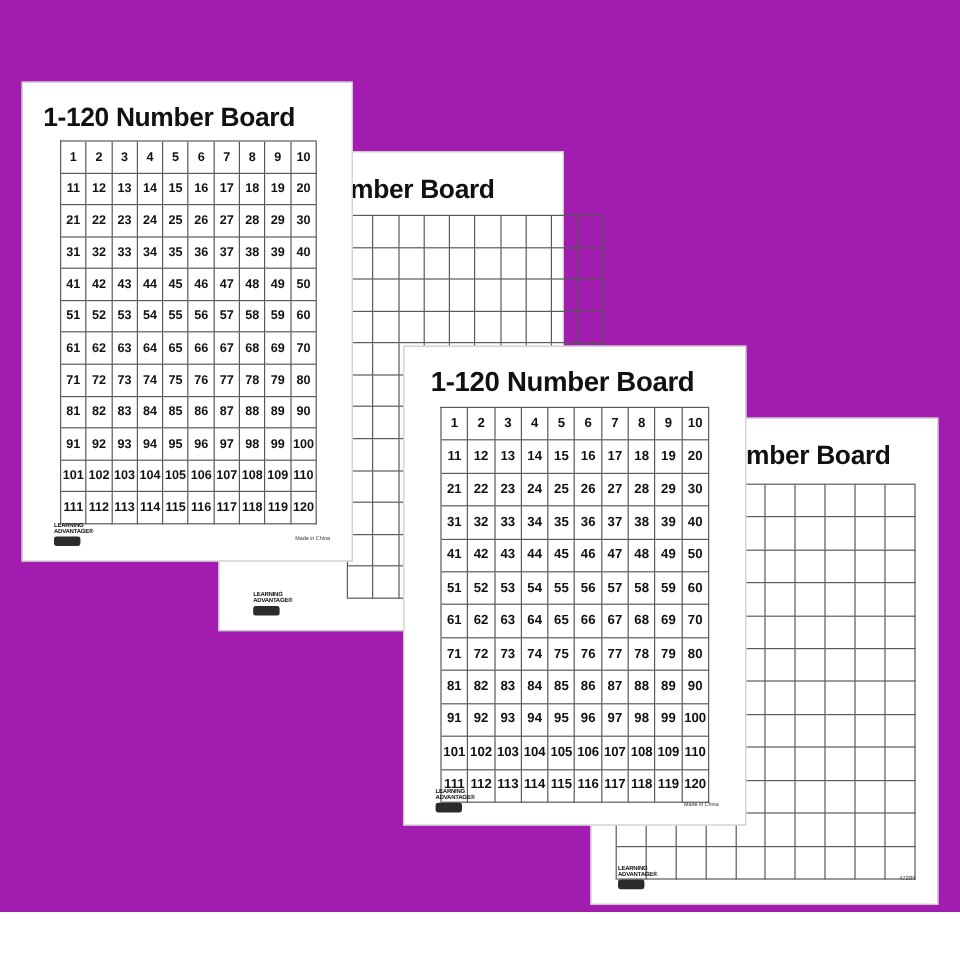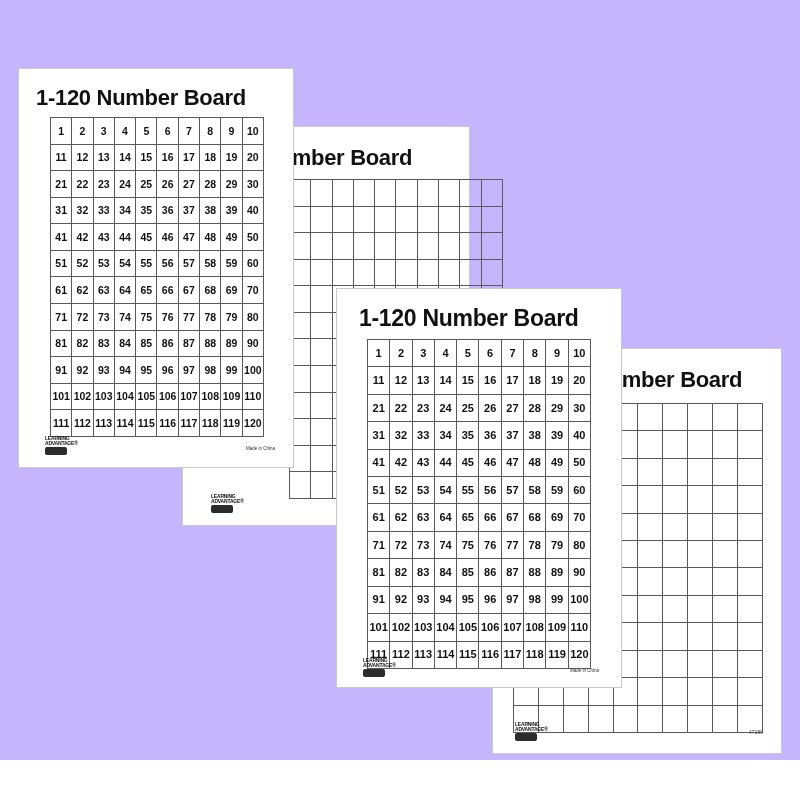--- a/index.html
+++ b/index.html
@@ -4,21 +4,21 @@
 <style>
   html, body {
     margin: 0;
     padding: 0;
     background: #ffffff;
   }
   #scene {
     position: relative;
     width: 800px;
     height: 760px;
-    background: #c4b5fd;
+    background: #a21caf;
     overflow: hidden;
     font-family: "Liberation Sans", sans-serif;
   }
 
   
   .board {
     position: absolute;
     background: #ffffff;
     border: 1px solid #c9c9c9;
     box-sizing: border-box;

